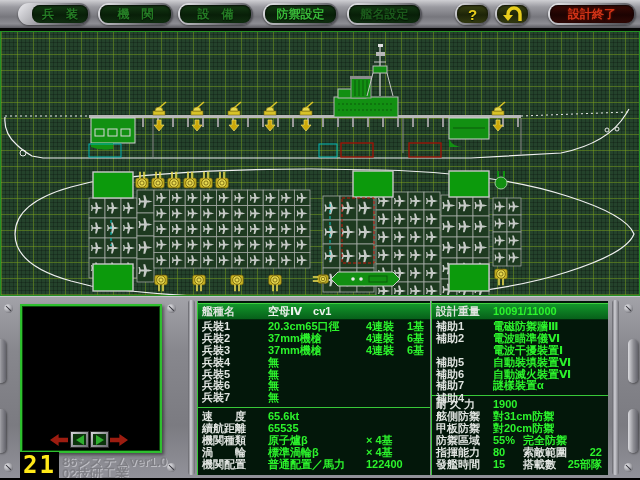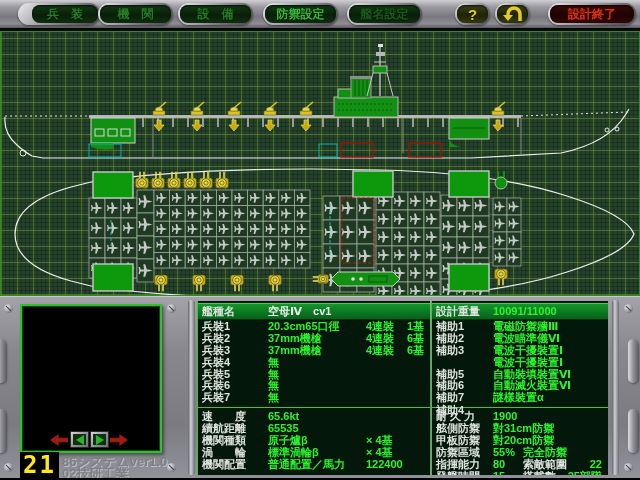--- a/index.html
+++ b/index.html
@@ -84,21 +84,21 @@
   .screw::after{content:"";position:absolute;left:1px;top:4px;width:7px;height:1px;background:#3a3a40;transform:rotate(45deg);}
   .bump{position:absolute;width:10px;height:44px;border-radius:5px;
     background:linear-gradient(90deg,#dcdce0,#8e8e94 55%,#63636b);box-shadow:1px 1px 2px rgba(0,0,0,.4);}
 </style>
 </head>
 <body>
 
 <div id="screen">
 
   <div id="toolbar">
-    <div class="tbtn" style="left:18px;width:82px;padding-left:14px;">
+    <div class="tbtn" style="left:18px;width:72px;padding-left:14px;">
       <div class="tbtn-inner">兵　装</div>
     </div>
     <div class="tbtn" style="left:98px;width:75px;">
       <div class="tbtn-inner">機　関</div>
     </div>
     <div class="tbtn" style="left:178px;width:75px;">
       <div class="tbtn-inner">設　備</div>
     </div>
     <div class="tbtn bright" style="left:263px;width:75px;">
       <div class="tbtn-inner">防禦設定</div>
@@ -726,24 +726,20 @@
         </div>
         <div class="trow">
           <span class="lbl" style="left: 4px;">補助1</span>
           <span class="val" style="left: 61px;">電磁防禦牆Ⅲ</span>
         </div>
         <div class="trow">
           <span class="lbl" style="left: 4px;">補助2</span>
           <span class="val" style="left: 61px;">電波瞄準儀Ⅵ</span>
         </div>
         <div class="trow">
-          <span class="lbl" style="left: 4px;">補助3</span>
-          <span class="val" style="left: 61px;">電波干擾裝置Ⅰ</span>
-        </div>
-        <div class="trow">
           <span class="lbl" style="left: 4px; margin-top: 48px;">補助4</span>
           <span class="val" style="left: 61px;">電波干擾裝置Ⅰ</span>
         </div>
         <div class="trow">
           <span class="lbl" style="left: 4px;">補助5</span>
           <span class="val" style="left: 61px;">自動裝填裝置Ⅵ</span>
         </div>
         <div class="trow">
           <span class="lbl" style="left: 4px;">補助6</span>
           <span class="val" style="left: 61px;">自動滅火裝置Ⅵ</span>

